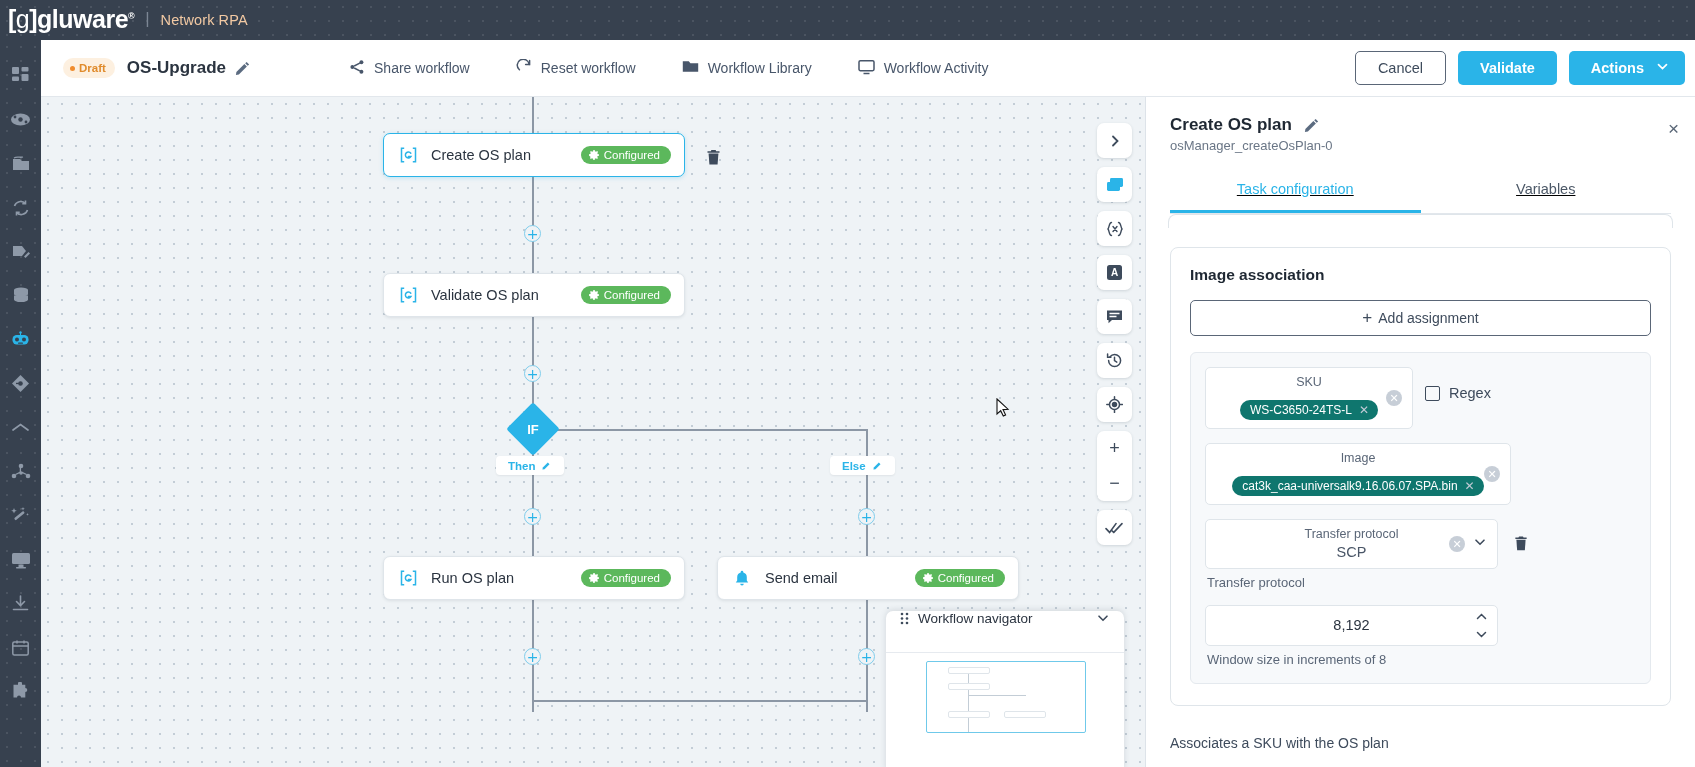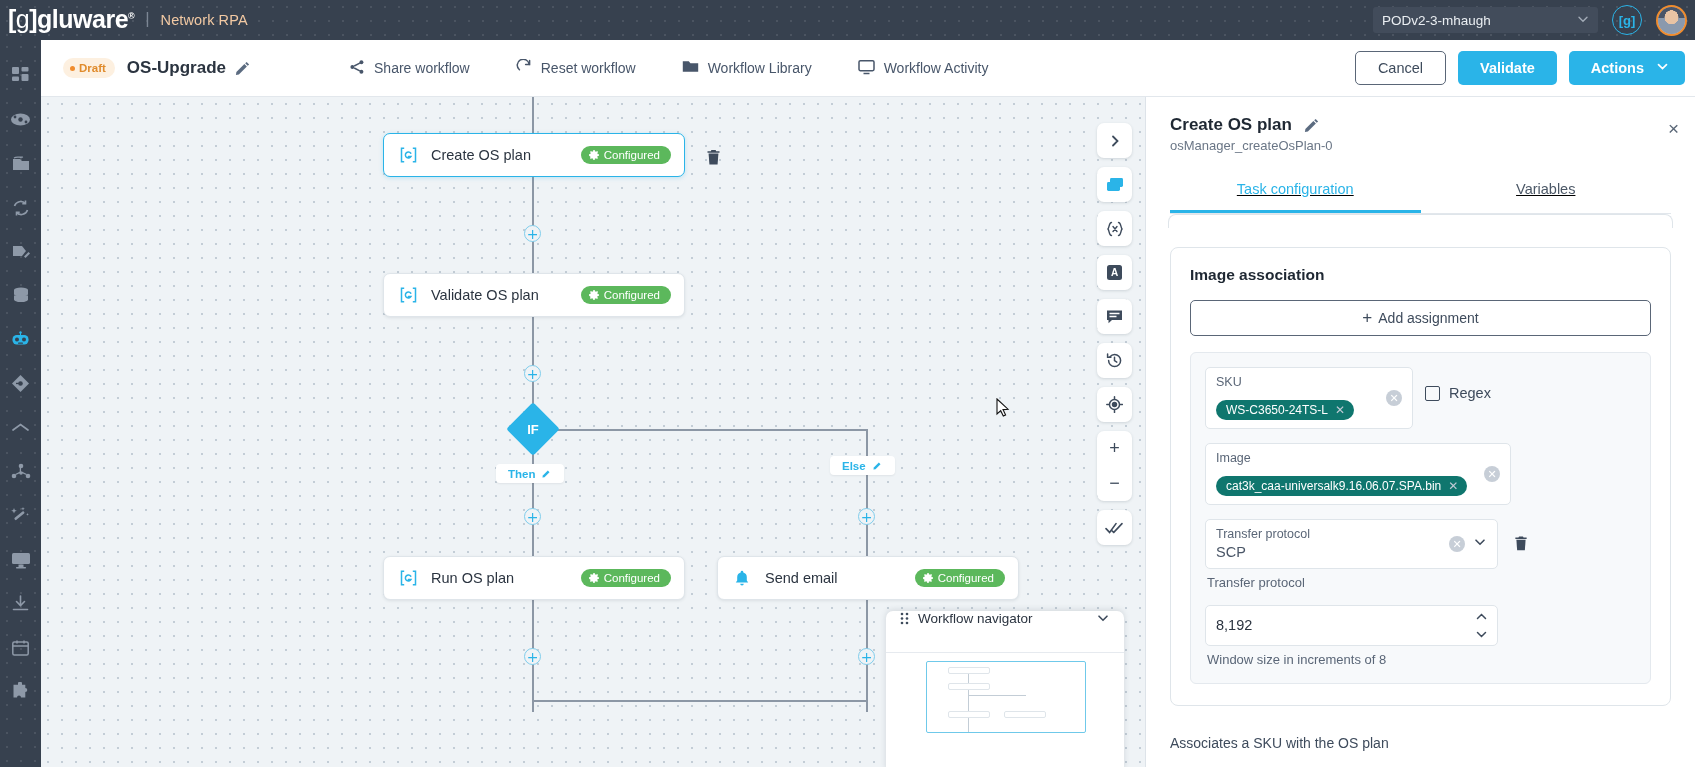--- a/index.html
+++ b/index.html
@@ -205,21 +205,21 @@
     align-items: center; justify-content: center; gap: 6px; color: #3e4b5c;
     font-size: 14px; cursor: pointer;
   }
   .assign-box {
     margin-top: 16px; background: #f7f9fb; border: 1px solid #e4e9ee; border-radius: 6px;
     padding: 14px 14px 16px 14px; position: relative;
   }
   .row { display: flex; align-items: flex-start; gap: 12px; }
   .field {
     background: #fff; border: 1px solid #dfe5ea; border-radius: 5px;
-    padding: 7px 10px 8px 10px; position: relative; flex: 1;
+    padding: 7px 10px 8px 10px; position: relative; flex: 1; text-align: center;
   }
   .field-label { font-size: 12.5px; color: #5a6677; }
   .field-value { font-size: 14.5px; color: #4a5667; margin-top: 3px; }
   .chip {
     display: inline-flex; align-items: center; gap: 7px; background: #0f766e; color: #fff;
     border-radius: 11px; font-size: 12px; padding: 3px 9px 3px 10px; margin-top: 11px;
   }
   .chip .x { color: #c2cbd6; cursor: pointer; font-size: 12px; line-height: 1; }
   .clear-x {
     position: absolute; right: 10px; top: 50%; transform: translateY(-50%);
@@ -244,36 +244,20 @@
 
   <div class="topbar">
     <div class="brand">
       <span class="brand-logo">
         [<span class="bk">g</span>]<span>gluware</span><span class="brand-sup">®</span>
       </span>
       <span class="brand-div">|</span>
       <span class="brand-sub">Network RPA</span>
     </div>
 
-    <div class="topbar-right">
-      <div class="pod-select">
-        <span>PODv2-3-mhaugh</span>
-        <span class="chev">
-          <svg width="12" height="12" viewBox="0 0 12 12">
-              <path d="M2 4.3L6 8.3L10 4.3" stroke="#c3cbd6" stroke-width="1.4" fill="none" stroke-linecap="round"></path>
-            </svg>
-        </span>
-      </div>
-      <div class="g-badge">
-        <span>[g]</span>
-      </div>
-      <div class="avatar-ring">
-        <div class="face"></div>
-      </div>
-    </div>
   </div>
 
   <div class="rail">
     <div class="rail-item">
       <svg width="19" height="19" viewBox="0 0 19 19" fill="currentColor">
           <rect x="1" y="1" width="7" height="7" rx="1"></rect>
           <rect x="10.5" y="1" width="7" height="4.5" rx="1"></rect>
           <rect x="1" y="10.5" width="7" height="4.5" rx="1"></rect>
           <rect x="10.5" y="8" width="7" height="7" rx="1"></rect>
         </svg>
@@ -499,21 +483,21 @@
       </span>
     </div>
 
     <div class="plus-node" style="left:483px; top:268px;">
       <span>+</span>
     </div>
 
     <div class="if-diamond" style="left:473px; top:313px;"></div>
     <div class="if-text" style="left:473px; top:313px;">IF</div>
 
-    <div class="branch-label" style="left:455px; top:359px;margin-top:8px;">
+    <div class="branch-label" style="left:455px; top:359px;">
       <span>Then</span>
       <span>
         <svg width="10" height="10" viewBox="0 0 12 12" fill="#2ab4e8">
             <path d="M1 9l6-6 2 2-6 6-2.5.5z"></path>
           </svg>
       </span>
     </div>
     <div class="branch-label" style="left:789px; top:359px;">
       <span>Else</span>
       <span>

